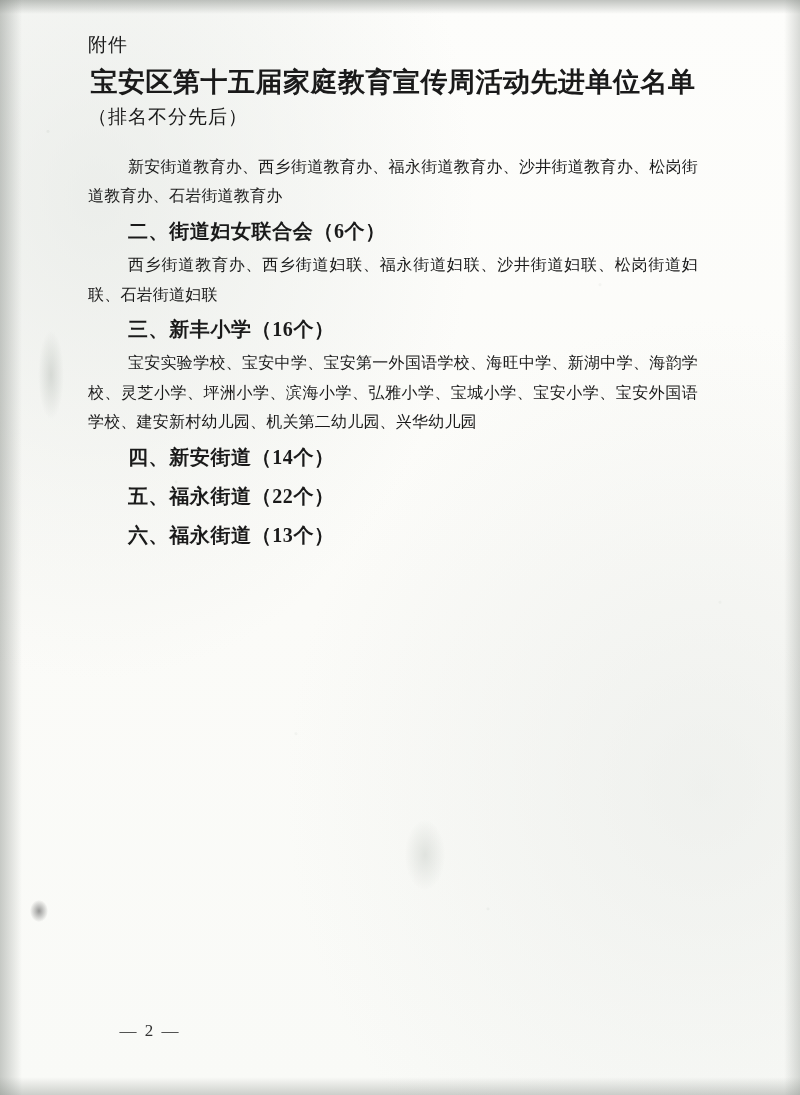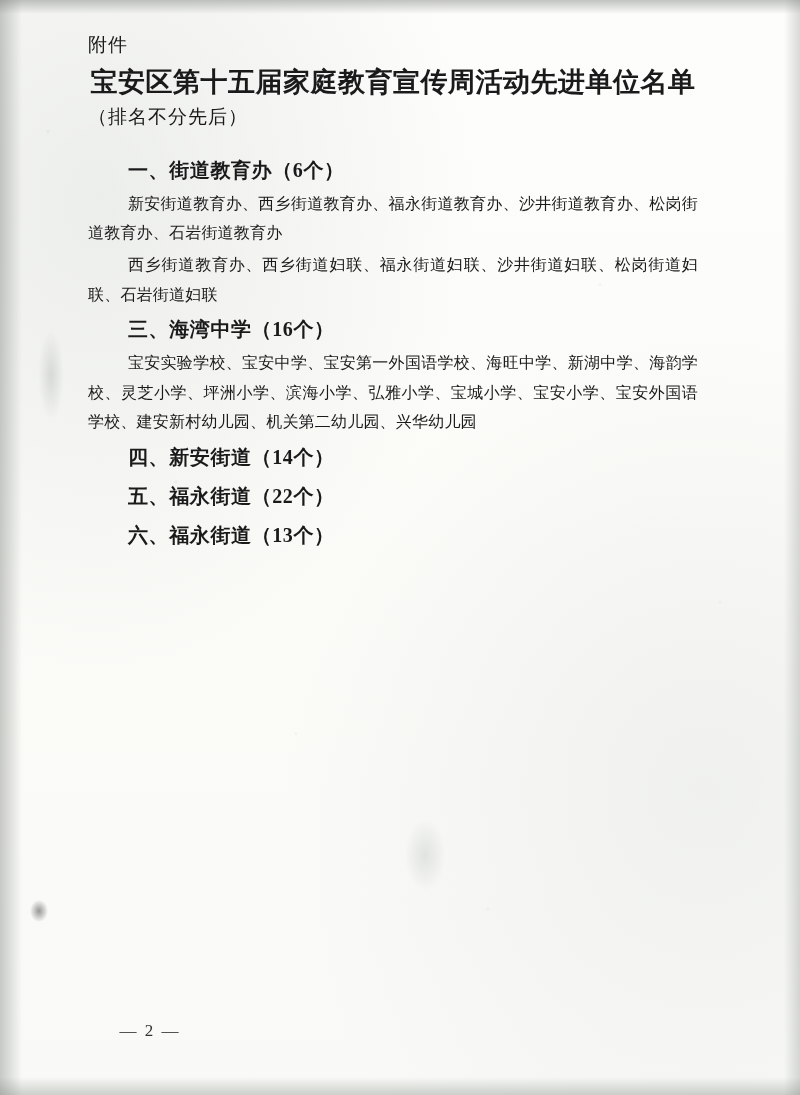--- a/index.html
+++ b/index.html
@@ -154,30 +154,30 @@
 
   <div class="content">
 
     <div class="attachment-label">附件</div>
 
     <div class="doc-title">宝安区第十五届家庭教育宣传周活动先进单位名单</div>
 
     <div class="doc-subtitle">（排名不分先后）</div>
 
     <div class="section">
-      <div class="section-heading">一、街道教育办（6个）</div>
       <div class="section-body">新安街道教育办、西乡街道教育办、福永街道教育办、沙井街道教育办、松岗街道教育办、石岩街道教育办</div>
     </div>
 
     <div class="section">
+      <div class="section-heading">二、街道妇女联合会（6个）</div>
       <div class="section-body">西乡街道教育办、西乡街道妇联、福永街道妇联、沙井街道妇联、松岗街道妇联、石岩街道妇联</div>
     </div>
 
     <div class="section">
-      <div class="section-heading">三、海湾中学（16个）</div>
+      <div class="section-heading">三、新丰小学（16个）</div>
       <div class="section-body">宝安实验学校、宝安中学、宝安第一外国语学校、海旺中学、新湖中学、海韵学校、灵芝小学、坪洲小学、滨海小学、弘雅小学、宝城小学、宝安小学、宝安外国语学校、建安新村幼儿园、机关第二幼儿园、兴华幼儿园</div>
     </div>
 
     <div class="section">
       <div class="section-heading">四、新安街道（14个）</div>
     </div>
 
     <div class="section">
       <div class="section-heading">五、福永街道（22个）</div>
     </div>

